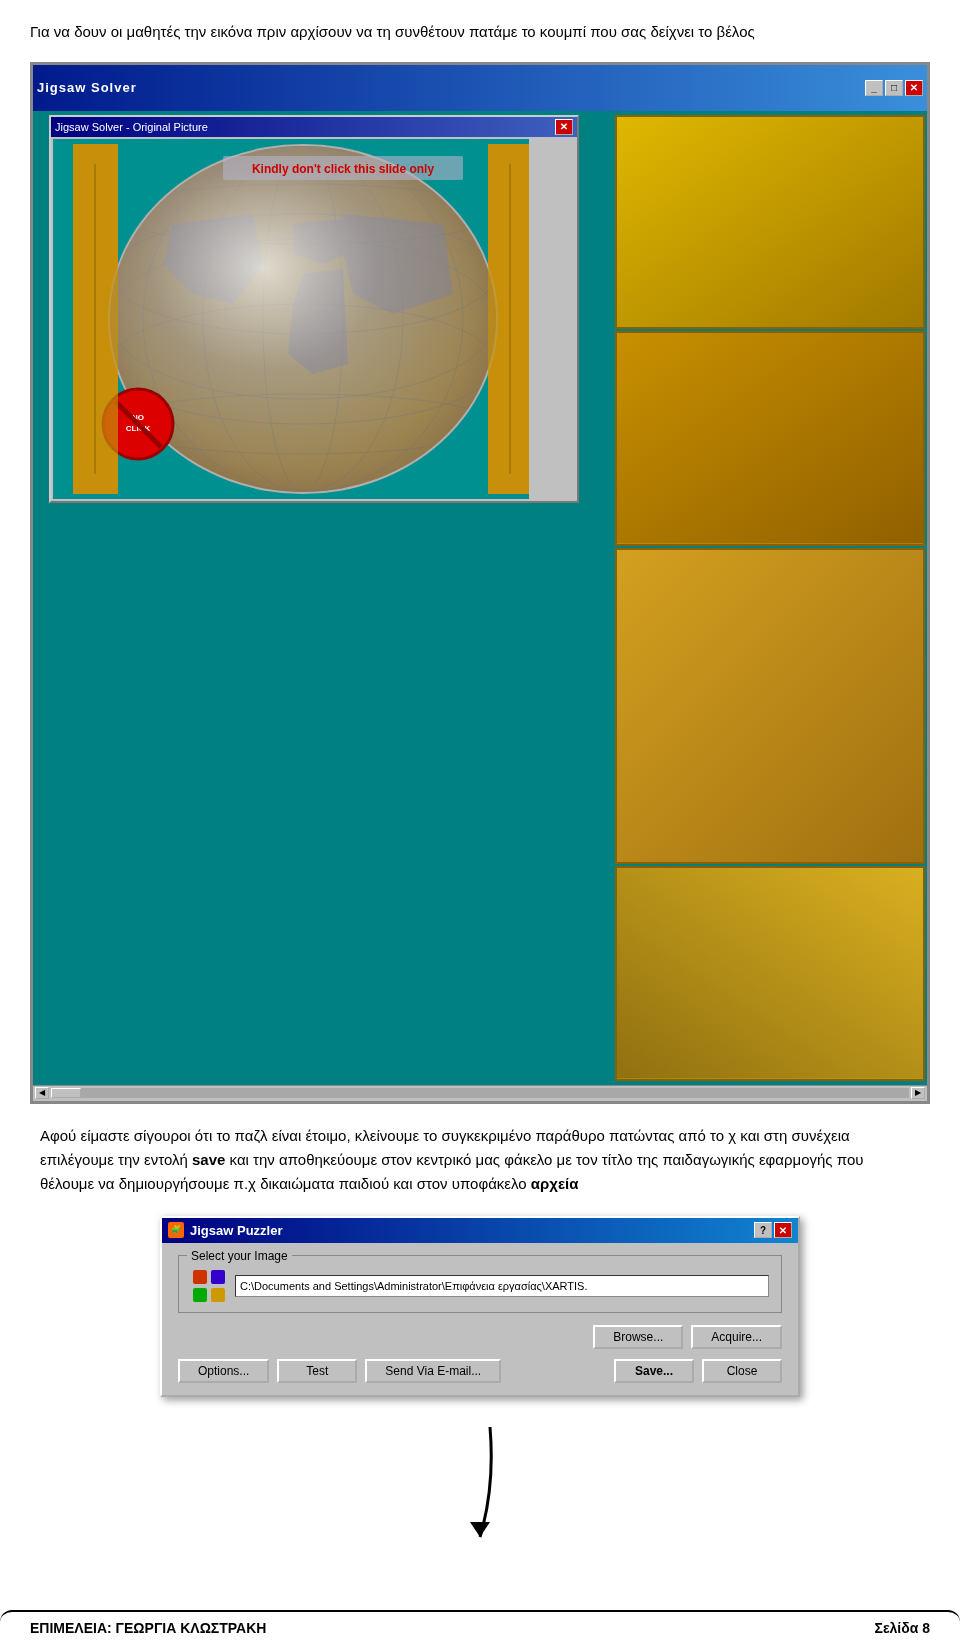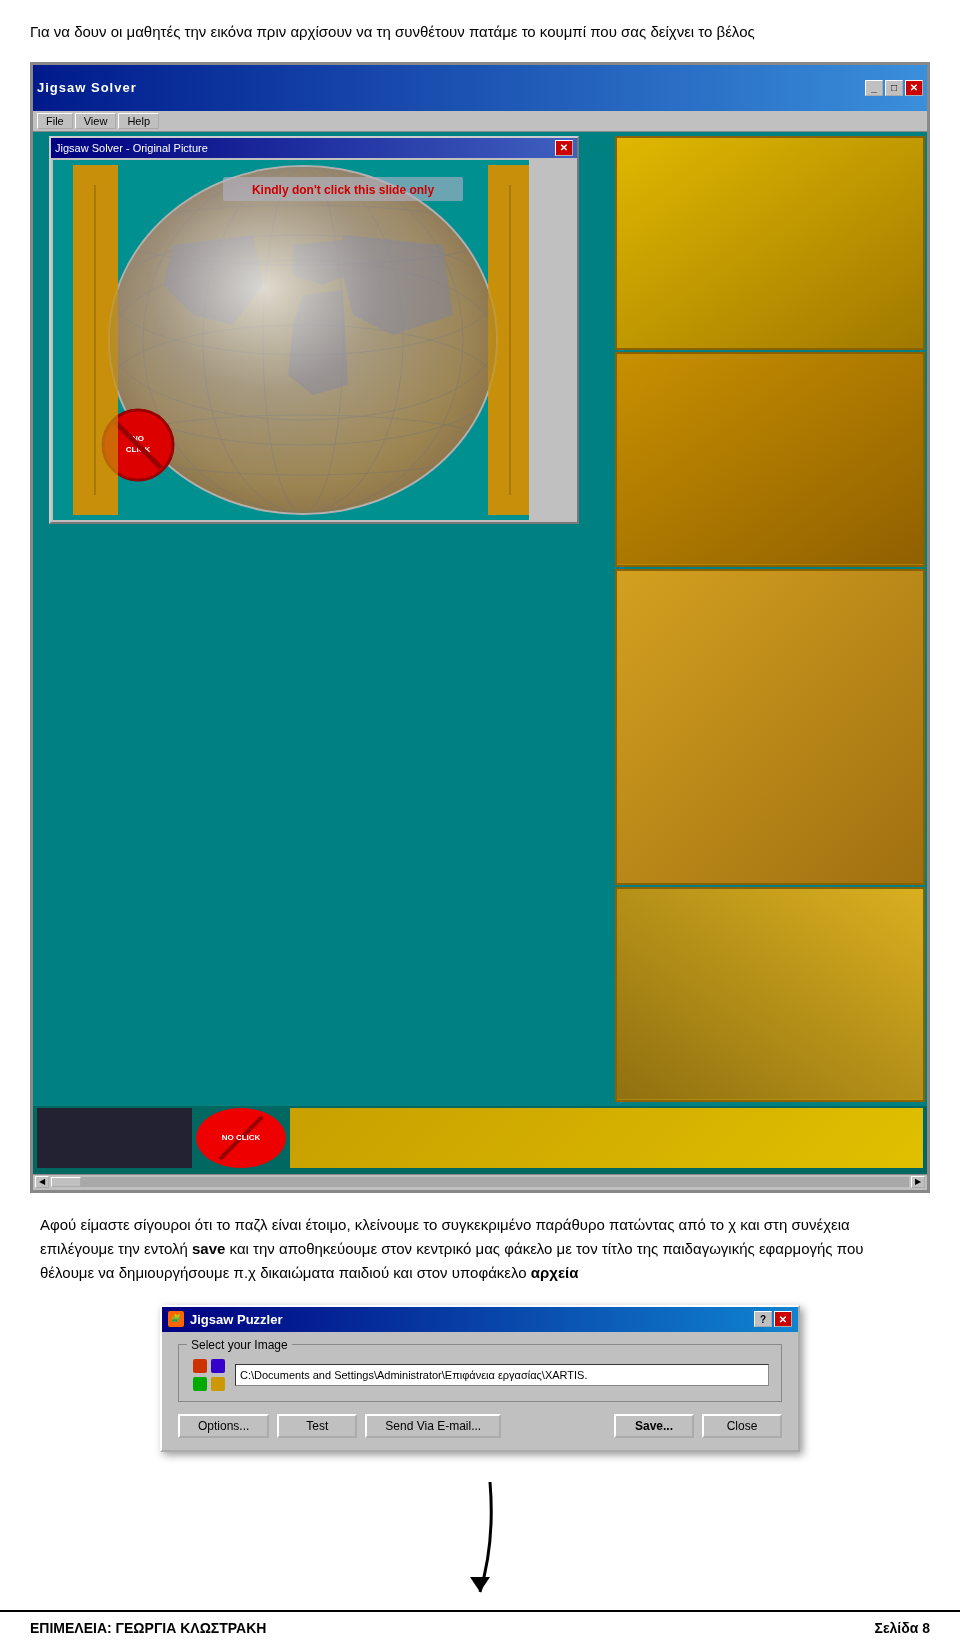--- a/index.html
+++ b/index.html
@@ -163,20 +163,21 @@
       left: 0;
       width: 960px;
       background: #fff;
       border-top: 2px solid #000;
       display: flex;
       justify-content: space-between;
       align-items: center;
       padding: 6px 30px;
       font-size: 14px;
       font-weight: bold;
+      border-radius: 12px;
     }
 
     .jigsaw-outer {
       border: 3px solid #888;
       background: #008080;
     }
 
     .win-outer-titlebar {
       background: linear-gradient(to right, #001a8c, #3a8fdb);
       padding: 13px 4px;
@@ -395,25 +396,20 @@
 
     <div class="win-outer-titlebar">
       <span class="win-title-text">Jigsaw Solver</span>
       <div class="win-btns">
         <div class="win-btn">_</div>
         <div class="win-btn">□</div>
         <div class="win-btn win-btn-close">✕</div>
       </div>
     </div>
 
-    <div class="toolbar-row">
-      <button class="tb-btn">File</button>
-      <button class="tb-btn">View</button>
-      <button class="tb-btn">Help</button>
-    </div>
 
     <div class="main-jigsaw-viewport">
 
       <div class="left-jigsaw-area">
         <div class="orig-pic-win">
           <div class="orig-pic-titlebar">
             <span>Jigsaw Solver - Original Picture</span>
             <div class="win-btn win-btn-close">✕</div>
           </div>
           <div class="orig-pic-body">
@@ -533,28 +529,20 @@
                 <stop offset="0%" stop-color="#dab020"></stop>
                 <stop offset="100%" stop-color="#907010"></stop>
               </linearGradient>
             </defs>
             <rect width="120" height="80" fill="url(#pp4)"></rect>
           </svg>
         </div>
       </div>
     </div>
 
-    <div class="bottom-strip">
-      <div class="bs-dark"></div>
-      <div class="bs-sign">
-        <div class="bs-sign-slash"></div>
-        <span style="font-size:8px;font-weight:bold;color:#fff;z-index:1;">NO CLICK</span>
-      </div>
-      <div class="bs-gold"></div>
-    </div>
 
     <div class="h-scrollbar">
       <div class="hs-arrow">◀</div>
       <div class="hs-track">
         <div class="hs-thumb"></div>
       </div>
       <div class="hs-arrow">▶</div>
     </div>
 
   </div>
@@ -592,20 +580,24 @@
                 <rect x="20" y="2" width="14" height="14" fill="#3300cc" rx="2"></rect>
                 <rect x="2" y="20" width="14" height="14" fill="#00aa00" rx="2"></rect>
                 <rect x="20" y="20" width="14" height="14" fill="#cc9900" rx="2"></rect>
               </svg>
             </div>
 
             <input class="puzzler-path-input" type="text" value="C:\Documents and Settings\Administrator\Επιφάνεια εργασίας\ΧARTIS." style="">
           </div>
         </div>
 
+        <div class="puzzler-buttons-row">
+          <button class="puzzler-button">Browse...</button>
+          <button class="puzzler-button">Acquire...</button>
+        </div>
 
         <div class="puzzler-bottom-buttons">
           <div class="puzzler-bottom-left">
             <button class="puzzler-button">Options...</button>
             <button class="puzzler-button">Test</button>
             <button class="puzzler-button">Send Via E-mail...</button>
           </div>
           <div style="display:flex;gap:8px;">
             <button class="puzzler-save-btn">Save...</button>
             <button class="puzzler-button">Close</button>

